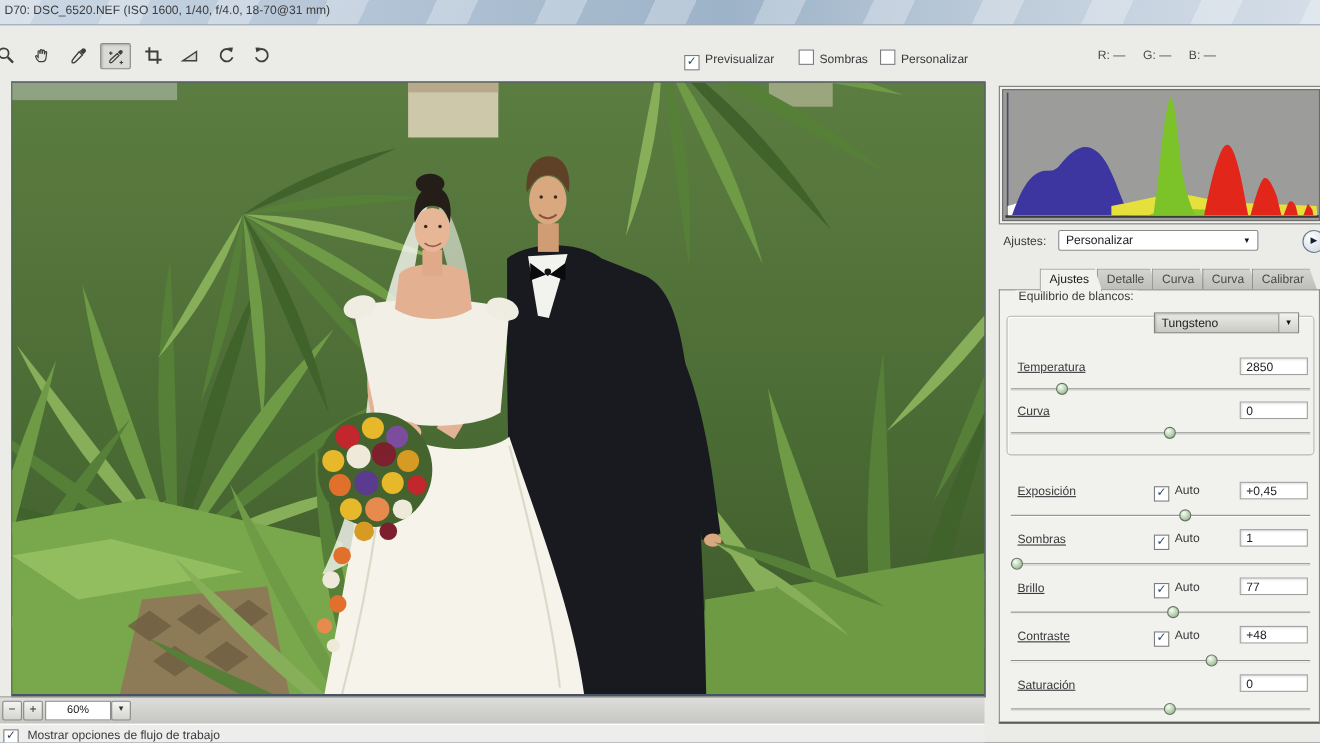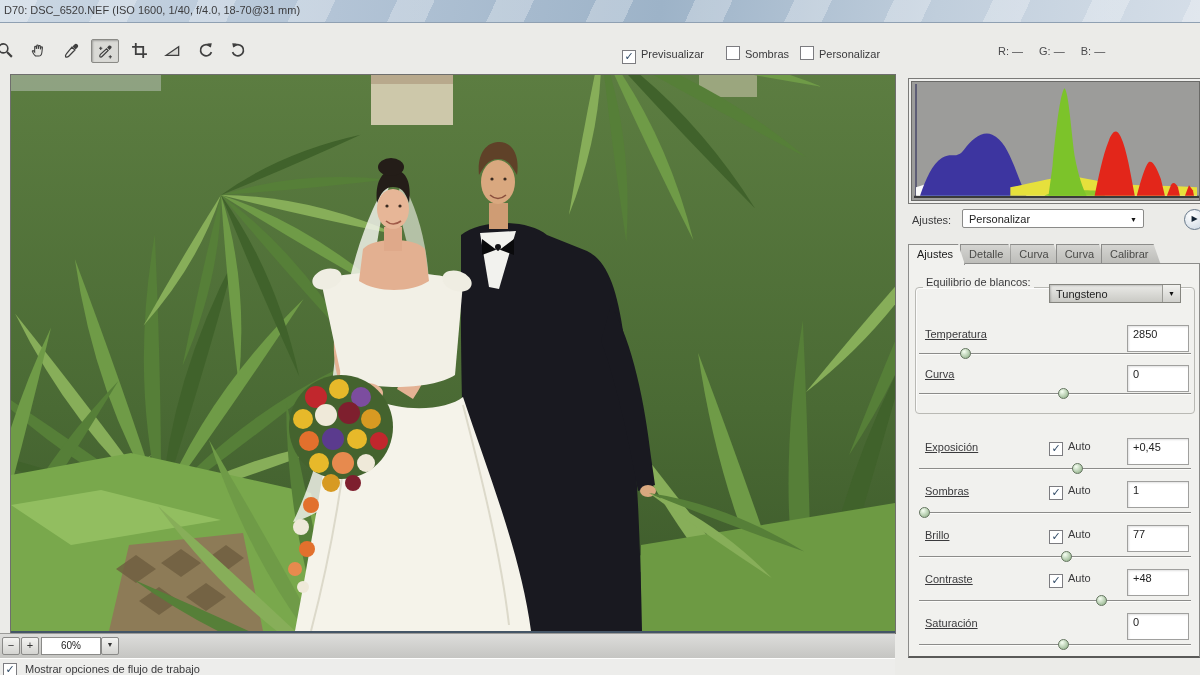--- a/index.html
+++ b/index.html
@@ -43,28 +43,28 @@
   #settings-label{left:7px;top:139px;font-size:11px;color:#3a3a3c;}
   #preset-select{left:57px;top:134px;width:182px;height:19px;background:#fff;border:1px solid #8a8a88;border-radius:2px;
     font-size:11px;line-height:19px;color:#222;padding-left:6px;box-sizing:border-box;}
   #preset-select .dd{position:absolute;right:6px;top:0;font-size:7px;line-height:19px;color:#111;}
   #menu-btn{left:279px;top:134px;width:19px;height:19px;border-radius:50%;border:1px solid #67788a;
     background:radial-gradient(circle at 35% 30%,#ffffff,#c8d4e0);font-size:8px;line-height:18px;text-align:center;color:#123;}
   #tabs{left:3px;top:169px;height:20px;display:flex;}
   .tab{height:20px;padding:0 11px 0 8px;font-size:11px;line-height:19px;color:#4a4a48;
     background:linear-gradient(#d4d4d1,#bcbcb8);margin-right:-5px;
     clip-path:polygon(0 0,calc(100% - 7px) 0,100% 100%,0 100%);border:1px solid #8c8c8a;border-bottom:none;box-sizing:border-box;}
-  .tab.active{background:#f1f1ee;color:#1a1a1a;z-index:3;height:21px;}
+  .tab.active{background:#f1f1ee;color:#1a1a1a;z-index:3;height:21px;margin-left:37px;}
   #tabbody{left:3px;top:188px;width:292px;height:395px;background:#f1f1ee;border:1px solid #8c8c8a;
     border-bottom:2px solid #5a5a58;box-sizing:border-box;z-index:1;}
   .fieldset{position:absolute;left:6px;top:23px;width:278px;height:125px;border:1px solid #b9b9b4;border-radius:4px;
     box-shadow:1px 1px 0 rgba(255,255,255,.8) inset;}
-  .legend{position:absolute;left:14px;top:12px;background:#f1f1ee;padding:0 3px;font-size:11px;color:#3a3a3c;z-index:2;}
+  .legend{position:absolute;left:14px;top:0;background:#f1f1ee;padding:0 3px;font-size:11px;color:#3a3a3c;z-index:2;}
   .slider-label{position:absolute;left:16px;font-size:11px;color:#3a3a3c;text-decoration:underline;}
-  .value-box{position:absolute;left:218px;width:62px;height:27px;background:#fff;border:1px solid #a0a09e;
+  .value-box{position:absolute;left:218px;width:62px;height:16px;background:#fff;border:1px solid #a0a09e;
     box-shadow:inset 1px 1px 2px rgba(0,0,0,.12);font-size:11px;line-height:16px;color:#222;padding-left:5px;box-sizing:border-box;}
   .slider{position:absolute;left:10px;width:272px;height:12px;}
   .slider .track{position:absolute;left:0;right:0;top:5px;height:1px;background:#8c8c8a;border-bottom:1px solid #fcfcfa;}
   .slider .thumb{position:absolute;top:0;width:11px;height:11px;margin-left:-5px;border-radius:50%;
     border:1px solid #64755f;background:radial-gradient(circle at 35% 30%,#f6fff2,#a7c2a0 70%,#7e9a78);box-sizing:border-box;}
   .auto-wrap{position:absolute;left:140px;font-size:11px;color:#3a3a3c;}
   .auto-wrap .cb-box{width:12px;height:12px;}
   
   #wb-combo{position:absolute;left:140px;top:20px;width:132px;height:19px;border:1px solid #85857f;
     background:linear-gradient(#eaeae7,#cacac5);box-shadow:inset 1px 1px 2px rgba(0,0,0,.18);

